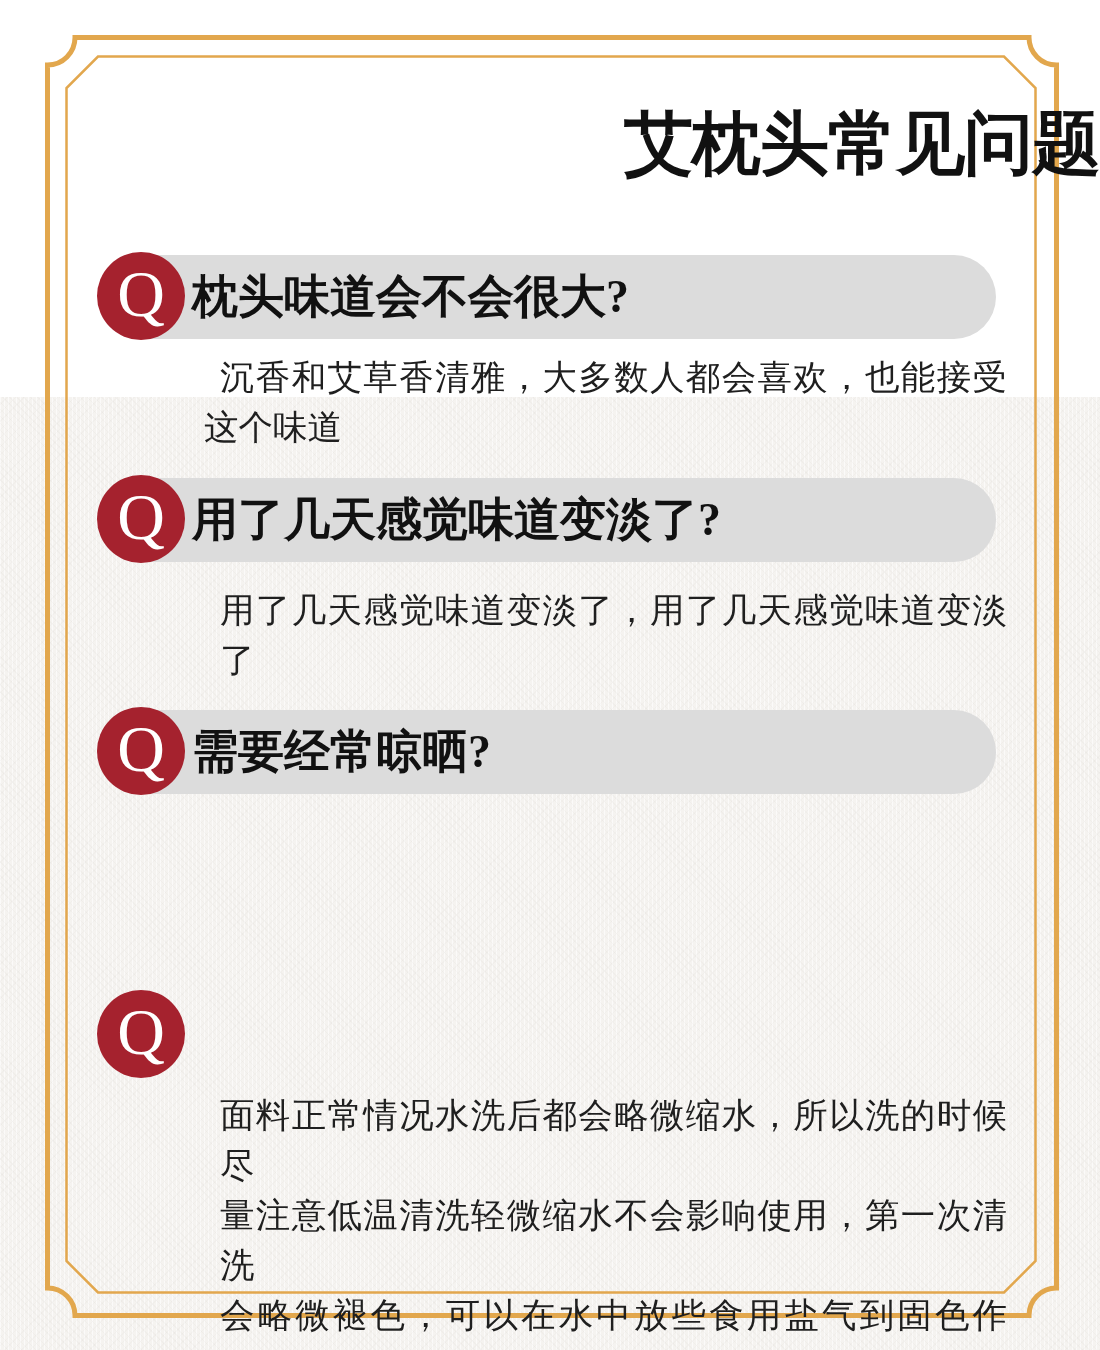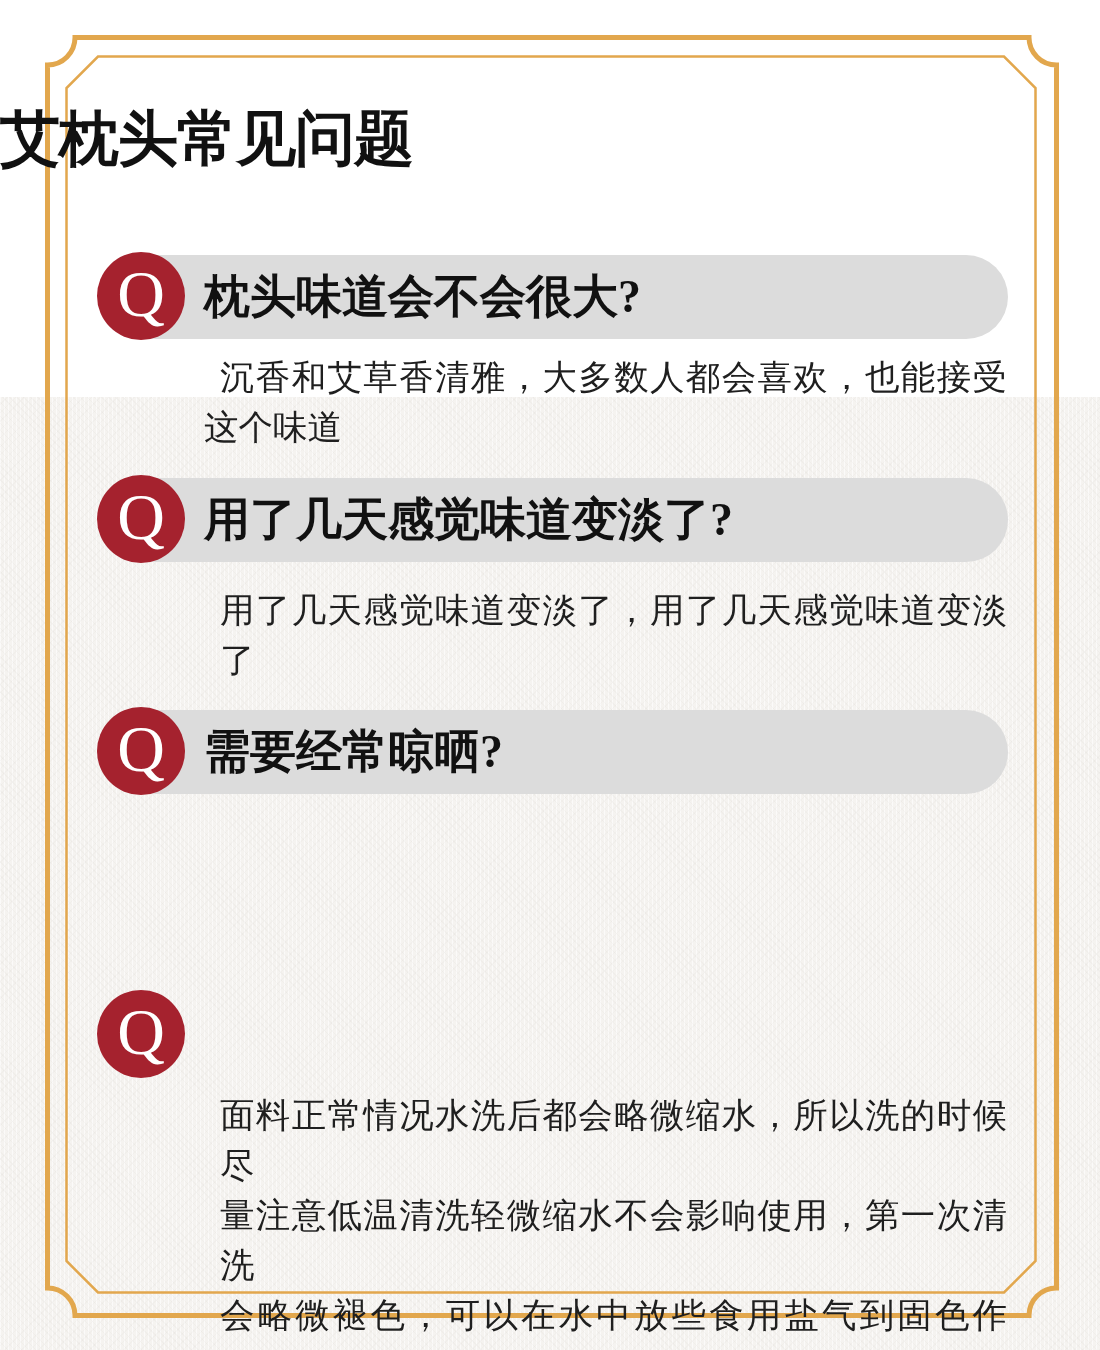--- a/index.html
+++ b/index.html
@@ -21,27 +21,27 @@
     position:absolute;left:0;right:0;top:397px;bottom:0;
     background-color:var(--paper);
     background-image:
       repeating-linear-gradient(45deg, rgba(120,110,95,0.035) 0 1px, rgba(0,0,0,0) 1px 5px),
       repeating-linear-gradient(-45deg, rgba(120,110,95,0.03) 0 1px, rgba(0,0,0,0) 1px 6px),
       repeating-linear-gradient(90deg, rgba(255,255,255,0.6) 0 1px, rgba(0,0,0,0) 1px 4px);
   }
   .frame{position:absolute;left:0;top:0;}
   .title{
     position:absolute;left:0;top:108px;width:100%;
-    text-align:left;
-    font-size:60px;font-weight:700;letter-spacing:-1px;
+    text-align:right;
+    font-size:69px;font-weight:700;letter-spacing:-1px;
     color:var(--ink);line-height:1.05;
   }
   .qrow{position:absolute;left:0;width:1100px;height:90px;}
   .qbar{
-    position:absolute;left:114px;top:3px;width:894px;height:84px;
+    position:absolute;left:102px;top:3px;width:894px;height:84px;
     background:var(--bar);border-radius:43px;
   }
   .qtext{
     position:absolute;left:90px;top:0;height:84px;right:30px;
     display:flex;align-items:center;
     font-size:46px;font-weight:700;color:var(--ink);
     white-space:nowrap;
   }
   .qbadge{
     position:absolute;left:97px;top:0;width:88px;height:88px;

